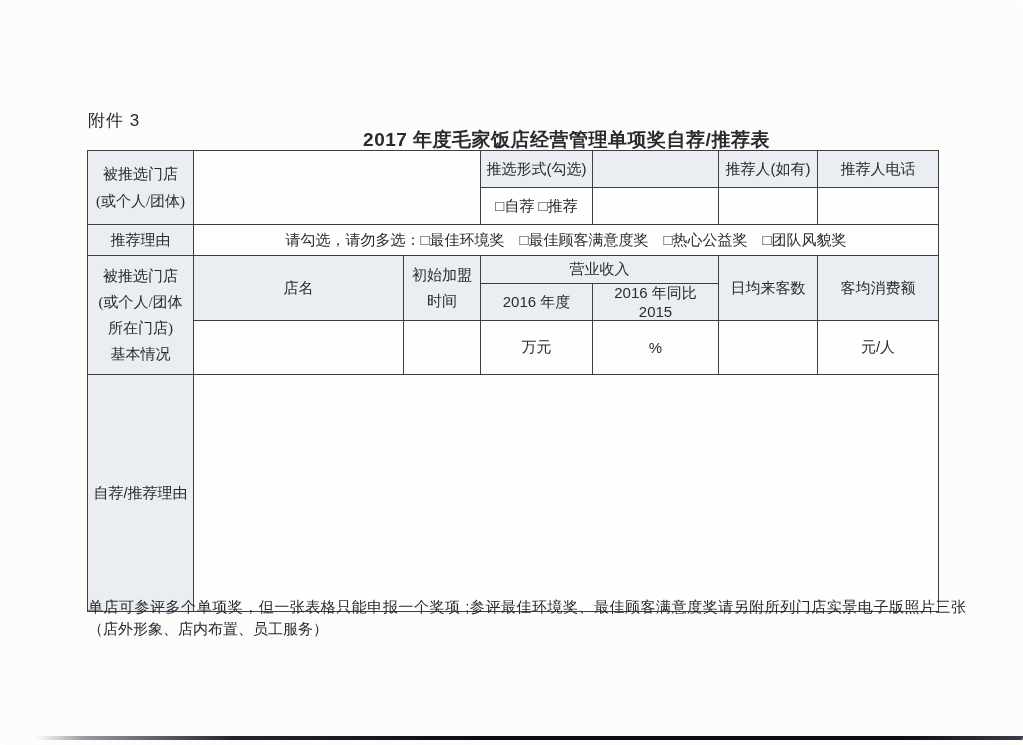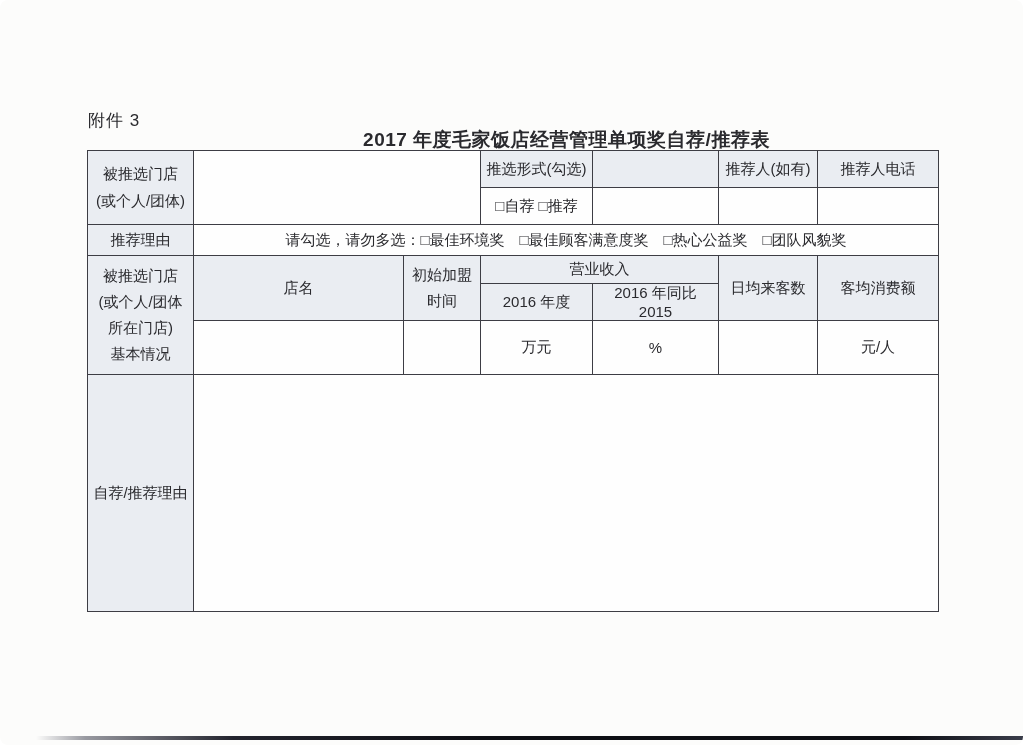--- a/index.html
+++ b/index.html
@@ -34,21 +34,21 @@
   table.form td {
     border:1px solid #3d3d44;
     font-size:15px;
     text-align:center;
     vertical-align:middle;
     padding:0 4px;
     overflow:hidden;
   }
   td.tint { background:#eaedf2; }
   td.plain { background:#fefefe; }
-  .pre { white-space:pre-line; line-height:1.75; }
+  .pre { white-space:pre-line; line-height:1.75;font-family:Liberation Serif, serif; }
   td.left { text-align:left; padding-left:10px; }
   td.right { text-align:right; padding-right:14px; }
   .footnote {
     position:absolute; left:88px; top:596px; width:878px;
     font-size:15px; line-height:22px;
     text-align:justify;
   }
   .scan-edge {
     position:absolute; left:36px; right:0; top:736px; height:4px;
     background:linear-gradient(to right,
@@ -132,16 +132,17 @@
       <td class="plain right">元/人</td>
     </tr>
 
     <tr style="height:237px">
       <td class="tint">自荐/推荐理由</td>
       <td class="plain" colspan="6"></td>
     </tr>
   </tbody>
     </table>
 
+  <div class="footnote">单店可参评多个单项奖，但一张表格只能申报一个奖项 ;参评最佳环境奖、最佳顾客满意度奖请另附所列门店实景电子版照片三张（店外形象、店内布置、员工服务）</div>
 
   <div class="scan-edge"></div>
 
 </div>
 
 </body></html>

